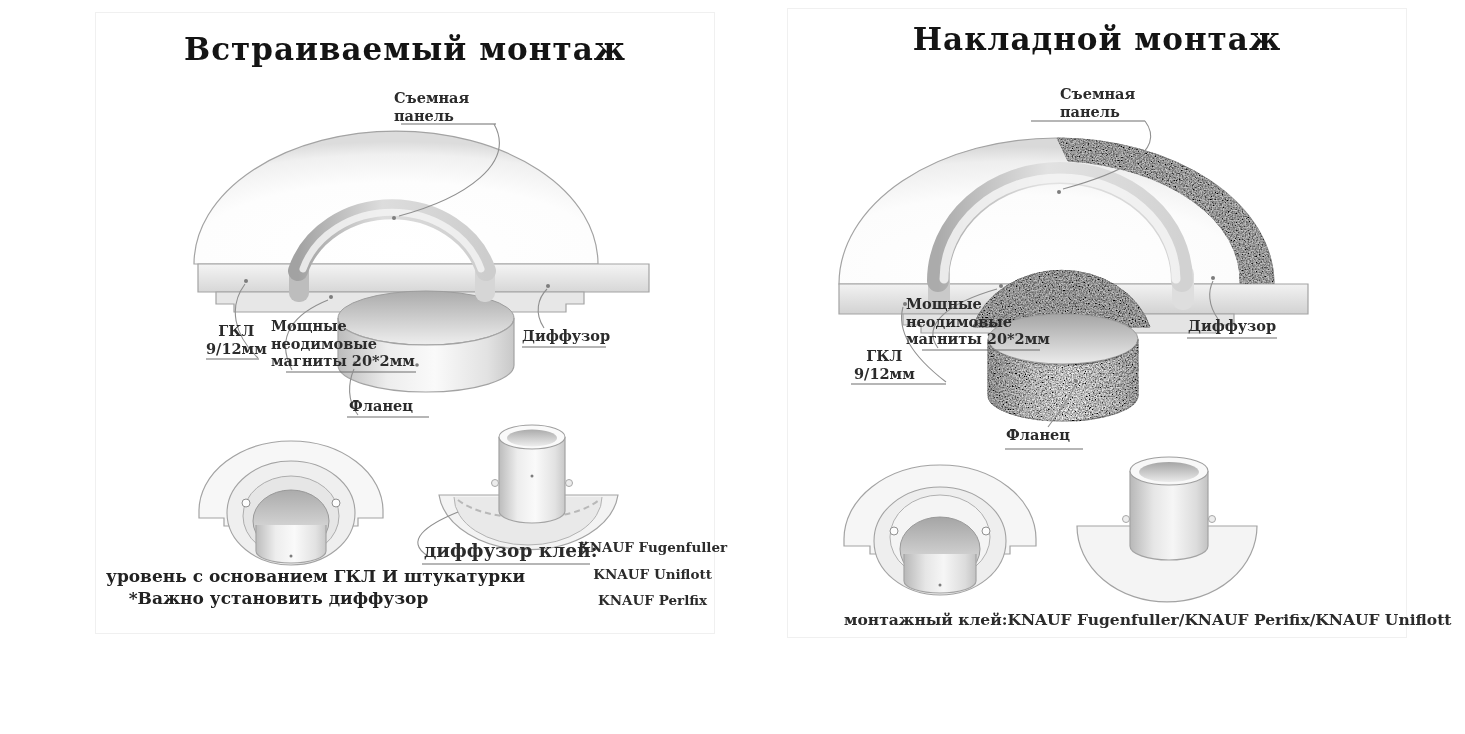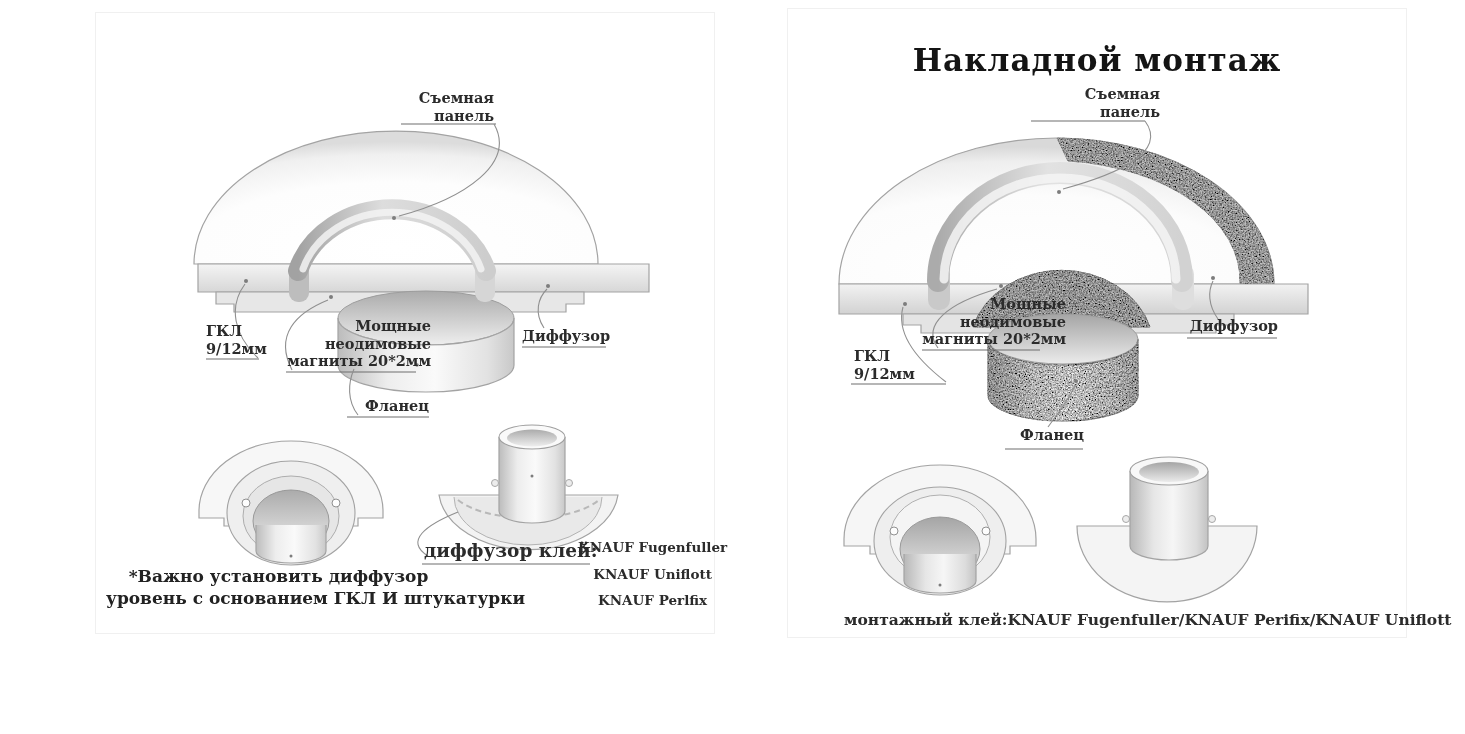--- a/index.html
+++ b/index.html
@@ -4,22 +4,22 @@
 <style>
   html,body{margin:0;padding:0;background:#ffffff;}
   #page{position:relative;width:1465px;height:734px;background:#ffffff;overflow:hidden;
         font-family:"DejaVu Serif","Liberation Serif",serif;color:#262626;}
   .panel{position:absolute;background:#ffffff;border:1px solid #f0f0f0;}
   #left-panel{left:95px;top:12px;width:618px;height:620px;}
   #right-panel{left:787px;top:8px;width:618px;height:628px;}
   .title{position:absolute;left:0;right:0;text-align:center;font-size:31px;font-weight:bold;
          color:#141414;letter-spacing:1px;}
   .lbl{position:absolute;font-size:14.5px;font-weight:bold;line-height:17.5px;color:#2b2b2b;
-       text-align:right;white-space:nowrap;}
-  .lbl.left{text-align:left;}
+       text-align:left;white-space:nowrap;}
+  .lbl.left{text-align:center;}
   .lbl div{white-space:nowrap;}
   .glue-lbl{position:absolute;font-size:18.5px;font-weight:bold;color:#2b2b2b;white-space:nowrap;}
   .knauf{position:absolute;font-size:13.5px;font-weight:bold;line-height:26.5px;color:#2b2b2b;
          text-align:center;white-space:nowrap;}
   .note{position:absolute;font-size:17px;font-weight:bold;line-height:21.5px;color:#222;
         text-align:center;white-space:nowrap;}
   .glue-note{position:absolute;font-size:15.5px;font-weight:bold;color:#2b2b2b;white-space:nowrap;}
   svg{position:absolute;left:0;top:0;}
   .ink{stroke:#a3a3a3;stroke-width:1.2;}
   .leader{stroke:#8f8f8f;stroke-width:1.1;fill:none;}
@@ -113,20 +113,21 @@
         <line class="ul" x1="426" y1="334" x2="510" y2="334"></line>
         <path class="leader" d="M 448,315 C 438,300 442,285 451,276"></path>
         <circle class="dot" cx="452" cy="273" r="2"></circle>
         <line class="ul" x1="251" y1="404" x2="333" y2="404"></line>
         <path class="leader" d="M 262,402 C 251,388 252,370 258,356"></path>
         <line class="ul" x1="326" y1="551" x2="494" y2="551"></line>
         <path class="leader" d="M 332,543 C 308,528 330,512 362,499"></path>
       </g>
     </svg>
 
+    <div class="title" style="top:18px;">Встраиваемый монтаж</div>
 
     <div class="lbl" style="left:298px;top:76px;width:100px;">
       <div>Съемная</div>
       <div>панель</div>
     </div>
 
     <div class="lbl left" style="left:110px;top:309px;">
       <div>ГКЛ</div>
       <div>9/12мм</div>
     </div>
@@ -143,22 +144,22 @@
 
     <div class="glue-lbl" style="left:328px;top:527px;">диффузор клей:</div>
 
     <div class="knauf" style="left:482px;top:521px;">
       <div>KNAUF Fugenfuller</div>
       <div>KNAUF Uniflott</div>
       <div>KNAUF Perlfix</div>
     </div>
 
     <div class="note" style="left:10px;top:553px;width:345px;">
+      <div>уровень с основанием ГКЛ И штукатурки</div>
       <div>*Важно установить диффузор</div>
-      <div>уровень с основанием ГКЛ И штукатурки</div>
     </div>
   </div>
 
   <div id="right-panel" class="panel">
 
     <svg width="618" height="628" viewBox="0 0 618 628">
       <defs>
         <radialGradient id="RgDome" cx="42%" cy="88%" r="82%">
           <stop offset="0%" stop-color="#ffffff"></stop>
             <stop offset="60%" stop-color="#fcfcfc"></stop>
@@ -242,21 +243,21 @@
         <circle class="dot" cx="117" cy="295" r="2"></circle>
         <line class="ul" x1="399" y1="329" x2="489" y2="329"></line>
         <path class="leader" d="M 430,310 C 420,296 420,282 425,272"></path>
         <circle class="dot" cx="425" cy="269" r="2"></circle>
         <line class="ul" x1="217" y1="440" x2="295" y2="440"></line>
         <path class="leader" d="M 260,418 C 270,404 281,391 287,376"></path>
         <circle class="dot" cx="288" cy="372" r="2"></circle>
       </g>
     </svg>
 
-    <div class="title" style="top:33px;">Накладной монтаж</div>
+    <div class="title" style="top:12px;">Накладной монтаж</div>
 
     <div class="lbl" style="left:272px;top:76px;width:100px;">
       <div>Съемная</div>
       <div>панель</div>
     </div>
 
     <div class="lbl" style="left:118px;top:286px;width:160px;">
       <div>Мощные</div>
       <div>неодимовые</div>
       <div>магниты 20*2мм</div>

